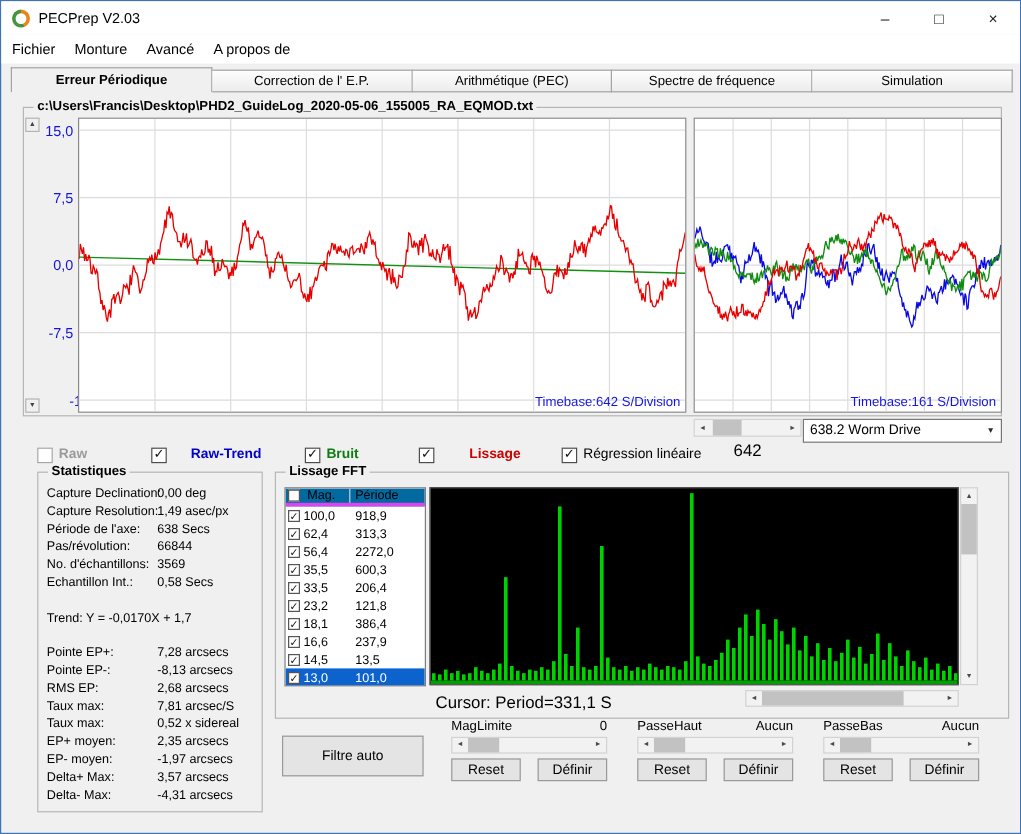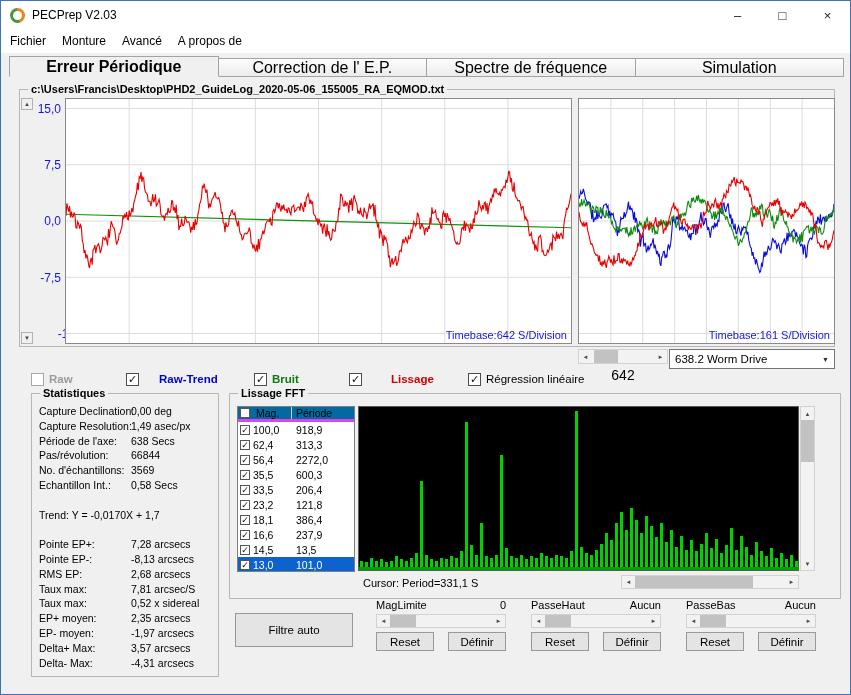--- a/index.html
+++ b/index.html
@@ -13,21 +13,21 @@
   .app-icon::after{content:"";position:absolute;inset:3px;border-radius:50%;background:#fff}
   .title-text{font-size:12px}
   .win-controls{margin-left:auto;display:flex;height:28px}
   .win-btn{width:45px;height:28px;display:flex;align-items:center;justify-content:center;font-size:13px;color:#1a1a1a}
   
   .menubar{position:absolute;left:0;top:28px;right:0;height:24px;background:#fff;display:flex;align-items:center;padding-left:1px}
   .menu-item{padding:4px 8px;font-size:12px}
   
   .tabstrip{position:absolute;left:8px;top:55px;width:835px;height:21px;display:flex;align-items:flex-end}
   .tab{flex:1;height:19px;background:linear-gradient(#fdfdfd,#ececec);border:1px solid #a3a3a3;border-left-width:0;
-    display:flex;align-items:center;justify-content:center;font-size:16px;white-space:nowrap}
+    display:flex;align-items:center;justify-content:center;font-size:11px;white-space:nowrap}
   .tab:first-child{border-left-width:1px}
   .tab.active{height:21px;background:#f0f0f0;font-weight:bold;border-bottom-color:#f0f0f0}
   
   .group{position:absolute;border:1px solid #b6b6b6;background:transparent}
   .group-label{position:absolute;top:-7px;left:8px;background:#f0f0f0;padding:0 3px;font-weight:bold;font-size:11px;white-space:nowrap}
   
   .chart{position:absolute;background:#fff;border:1px solid #8a8a8a}
   .timebase{position:absolute;right:4px;bottom:2px;color:#1515dd;font-size:11px}
   .ylabel{position:absolute;width:42px;text-align:right;color:#1515dd;font-size:12px}
   .mini-arrow{position:absolute;width:12px;height:12px;background:#f0f0f0;border:1px solid #b3b3b3;
@@ -58,21 +58,21 @@
   .fft-head{height:15px;display:flex;align-items:center;background:#0369a1;border-bottom:3px solid #d946ef}
   .fft-head .hmag{flex:0 0 54px;display:flex;align-items:center;gap:3px;padding-left:2px;border-right:1px solid #cfcfcf;height:100%}
   .fft-head .hper{padding-left:4px}
   .fft-row{height:15px;display:flex;align-items:center;padding-left:2px}
   .cbs{flex:0 0 10px;width:10px;height:10px;background:#fff;border:1px solid #555;font-size:9px;line-height:8px;text-align:center;margin-right:3px;color:#101010}
   .fft-row .mag{flex:0 0 39px}
   .fft-row .per{padding-left:4px}
   .fft-row.sel{background:#0c63ce;color:#fff}
   
   .fft-chart{position:absolute;left:357px;top:405px;width:441px;height:165px;background:#000;border:1px solid #585858}
-  .cursor-label{position:absolute;left:362px;top:576px;font-size:11px}
+  .cursor-label{position:absolute;left:362px;top:576px;font-size:14px}
   
   .btn{position:absolute;background:#e4e4e4;border:1px solid #999;display:flex;align-items:center;justify-content:center;font-size:11.5px;color:#000}
   
   .fcol{position:absolute;top:598px;width:130px;height:56px}
   .frow{display:flex;justify-content:space-between;font-size:11px;height:13px}
   .fslider{top:15px;left:0;width:130px;height:14px}
   .fbtn-r{top:33px;left:0;width:58px;height:19px}
   .fbtn-d{top:33px;left:72px;width:58px;height:19px}
   .worm-value{position:absolute;font-size:14px}
 </style>
@@ -94,20 +94,21 @@
   <div class="menubar" id="menubar">
       <div class="menu-item">Fichier</div>
       <div class="menu-item">Monture</div>
       <div class="menu-item">Avancé</div>
       <div class="menu-item">A propos de</div>
     </div>
 
   <div class="tabstrip" id="tabstrip">
       <div class="tab active">Erreur Périodique</div>
       <div class="tab">Correction de l' E.P.</div>
+      <div class="tab">Arithmétique (PEC)</div>
       <div class="tab">Spectre de fréquence</div>
       <div class="tab">Simulation</div>
     </div>
 
   <div class="group" style="left:18px;top:88px;width:816px;height:258px">
     <span class="group-label">c:\Users\Francis\Desktop\PHD2_GuideLog_2020-05-06_155005_RA_EQMOD.txt</span>
   </div>
 
   <div id="ylabels">
       <div class="ylabel" style="left: 18px; top: 101px;">15,0</div>

